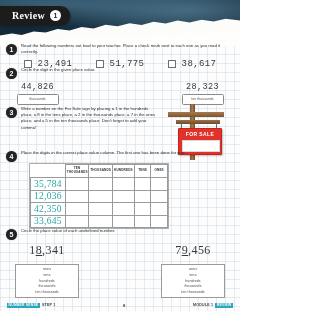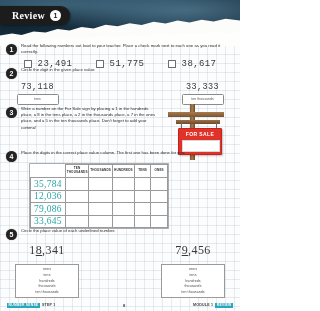--- a/index.html
+++ b/index.html
@@ -213,25 +213,25 @@
     </div>
   </div>
 
   <div class="q" style="top:67px;">
     <div class="q-head">
       <span class="q-num">2</span>
       <span class="q-text">Circle the digit in the given place value.</span>
     </div>
     <div class="q2-row">
       <div class="q2-cell">
-        <span class="num-hand">73,118</span>
-        <span class="pv-box">tens</span>
+        <span class="num-hand">44,826</span>
+        <span class="pv-box">thousands</span>
       </div>
       <div class="q2-cell">
-        <span class="num-hand">33,333</span>
+        <span class="num-hand">28,323</span>
         <span class="pv-box">ten thousands</span>
       </div>
     </div>
   </div>
 
   <div class="q" style="top:106px;">
     <div class="q-head">
       <span class="q-num">3</span>
       <span class="q-text q3-text">Write a number on the For Sale sign by placing a 1 in the hundreds place, a 8 in the tens place, a 2 in the thousands place, a 7 in the ones place, and a 5 in the ten thousands place. Don't forget to add your comma!</span>
     </div>
@@ -276,21 +276,21 @@
     </tr>
     <tr>
       <td class="cell-num">12,036</td>
       <td></td>
       <td></td>
       <td></td>
       <td></td>
       <td></td>
     </tr>
     <tr>
-      <td class="cell-num">79,086</td>
+      <td class="cell-num">42,350</td>
       <td></td>
       <td></td>
       <td></td>
       <td></td>
       <td></td>
     </tr>
     <tr>
       <td class="cell-num">33,645</td>
       <td></td>
       <td></td>

